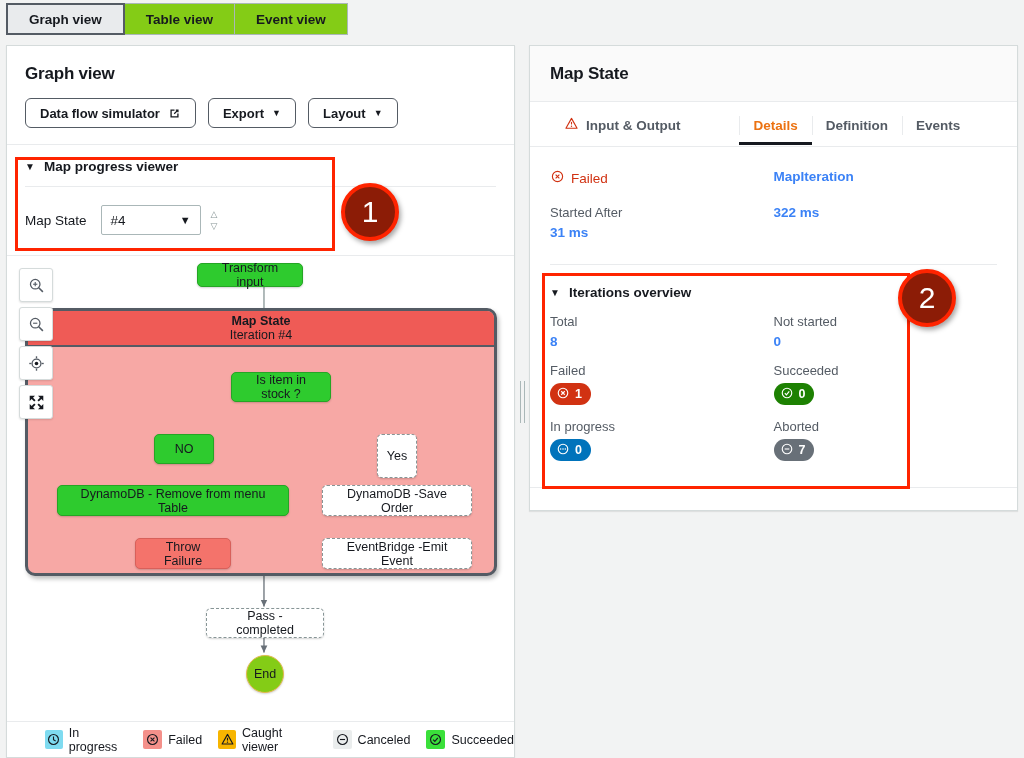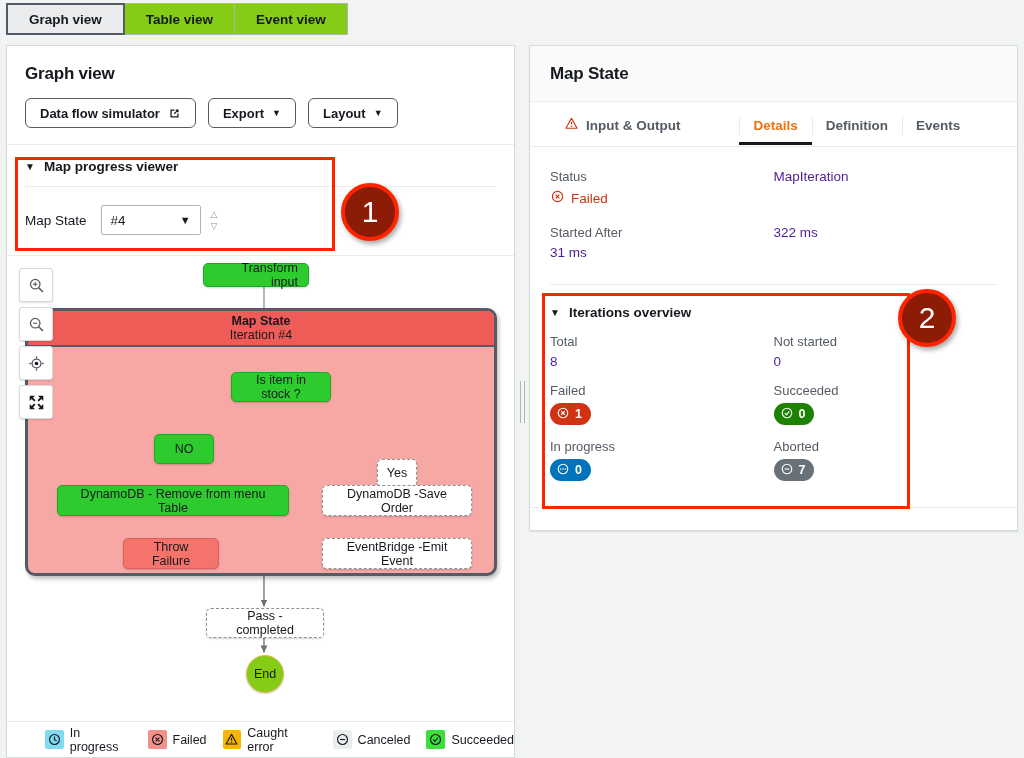--- a/index.html
+++ b/index.html
@@ -112,21 +112,21 @@
   .rp-head { padding: 18px 20px 17px 20px; border-bottom: 1px solid #e9ebed; background: #fafafa; }
   .rp-title { font-size: 17px; font-weight: bold; color: #16191f; letter-spacing: -.2px; }
   .rp-tabs { display: flex; align-items: center; padding: 0 20px; border-bottom: 1px solid #e9ebed; }
   .rp-tab { padding: 14px 14px 12px 14px; font-size: 13.5px; font-weight: bold; color: #545b64;
             cursor: pointer; display: flex; align-items: center; gap: 7px; position: relative; }
   .rp-tab + .rp-tab::before { content:''; position:absolute; left:0; top:12px; bottom:10px; width:1px; background:#e9ebed; }
   .rp-tab.active { color: #ec7211; box-shadow: inset 0 -3px 0 #16191f; margin-left: 45px; }
 
   .kv-grid { display: grid; grid-template-columns: 1fr 1fr; row-gap: 18px; padding: 22px 20px 24px 20px; }
   .kv-label { font-size: 13px; color: #545b64; margin-bottom: 5px; }
-  .kv-val { font-size: 13.5px; font-weight: normal; color: #4c1d95; }
+  .kv-val { font-size: 13.5px; font-weight: bold; color: #3b82f6; }
   .kv-val.failed { font-weight: normal; color: #d13212; display: flex; align-items: center; gap: 6px; }
   .rp-sep { height: 1px; background: #e9ebed; margin: 0 20px; }
 
   .iter-wrap { position: relative; padding: 20px 20px 26px 20px; }
   .iter-head { display: flex; align-items: center; gap: 9px; font-size: 13.5px; font-weight: bold; margin-bottom: 14px; cursor: pointer; }
   .iter-grid { display: grid; grid-template-columns: 1fr 1fr; row-gap: 14px; }
   .badge { display: inline-flex; align-items: center; gap: 5px; height: 22px; padding: 0 9px 0 6px;
            border-radius: 11px; color: #fff; font-size: 12.5px; font-weight: bold; }
   .badge.red { background: #d13212; }
   .badge.green { background: #1d8102; }
@@ -258,40 +258,40 @@
 
         <line x1="389" y1="208" x2="389" y2="228" stroke="#687078" stroke-width="1.3" marker-end="url(#ah)"></line>
 
         <line x1="389" y1="260" x2="389" y2="281" stroke="#687078" stroke-width="1.3" marker-end="url(#ah)"></line>
 
         <line x1="258" y1="318" x2="258" y2="352" stroke="#687078" stroke-width="1.3" marker-end="url(#ah)"></line>
 
         <line x1="258" y1="380" x2="258" y2="398" stroke="#687078" stroke-width="1.3" marker-end="url(#ah)"></line>
       </svg>
 
-      <div class="node green" style="left:196px; top:7px; width:106px; height:24px;text-align:right;">Transform input</div>
+      <div class="node green" style="left:190px; top:7px; width:106px; height:24px;">Transform input</div>
 
       <div class="mapgroup" style="left:18px; top:52px; width:472px; height:268px;">
         <div class="mapgroup-head">
           <div class="mg-t1">Map State</div>
           <div class="mg-t2">Iteration #4</div>
         </div>
       </div>
 
       <div class="node green" style="left:224px; top:116px; width:100px; height:30px;">Is item in stock ?</div>
 
       <div class="node green" style="left:147px; top:178px; width:60px; height:30px;">NO</div>
 
-      <div class="node dashed" style="left:370px; top:178px; width:40px; height:28px;margin-top:25px;">Yes</div>
+      <div class="node dashed" style="left:370px; top:178px; width:40px; height:44px;">Yes</div>
 
       <div class="node green" style="left:50px; top:229px; width:232px; height:31px;">DynamoDB - Remove from menu Table</div>
 
       <div class="node dashed" style="left:315px; top:229px; width:150px; height:31px;">DynamoDB -Save Order</div>
 
-      <div class="node fail" style="left:116px; top:282px; width:96px; height:31px;">Throw Failure</div>
+      <div class="node fail" style="left:128px; top:282px; width:96px; height:31px;">Throw Failure</div>
 
       <div class="node dashed" style="left:315px; top:282px; width:150px; height:31px;">EventBridge -Emit Event</div>
 
       <div class="node dashed" style="left:199px; top:352px; width:118px; height:30px;">Pass - completed</div>
 
       <div class="node endc" style="left:239px; top:399px; width:38px; height:38px;">End</div>
     </div>
 
     <div class="legend">
       <div class="lg">
@@ -313,21 +313,21 @@
         <span>Failed</span>
       </div>
       <div class="lg">
         <span class="lg-chip" style="background:#f7b500;">
           <svg width="15" height="15" viewBox="0 0 20 20">
               <path d="M10 3.2L17.2 16H2.8L10 3.2z" fill="none" stroke="#16191f" stroke-width="1.5" stroke-linejoin="round"></path>
               <path d="M10 7.8v3.6" stroke="#16191f" stroke-width="1.5"></path>
               <circle cx="10" cy="13.5" r=".95" fill="#16191f"></circle>
             </svg>
         </span>
-        <span>Caught error</span>
+        <span>Caught viewer</span>
       </div>
       <div class="lg">
         <span class="lg-chip" style="background:#eaeded;">
           <svg width="15" height="15" viewBox="0 0 20 20">
               <circle cx="10" cy="10" r="6.6" fill="none" stroke="#16191f" stroke-width="1.5"></circle>
               <line x1="6.6" y1="10" x2="13.4" y2="10" stroke="#16191f" stroke-width="1.5"></line>
             </svg>
         </span>
         <span>Canceled</span>
       </div>
@@ -365,21 +365,20 @@
           </span>
           <span>Input &amp; Output</span>
         </div>
         <div class="rp-tab active">Details</div>
         <div class="rp-tab">Definition</div>
         <div class="rp-tab">Events</div>
       </div>
 
       <div class="kv-grid">
         <div>
-          <div class="kv-label">Status</div>
           <div class="kv-val failed">
             <span>
               <svg width="15" height="15" viewBox="0 0 20 20">
                   <circle cx="10" cy="10" r="6.8" fill="none" stroke="#d13212" stroke-width="1.5"></circle>
                   <path d="M7.5 7.5l5 5M12.5 7.5l-5 5" stroke="#d13212" stroke-width="1.5"></path>
                 </svg>
             </span>
             <span>Failed</span>
           </div>
         </div>

